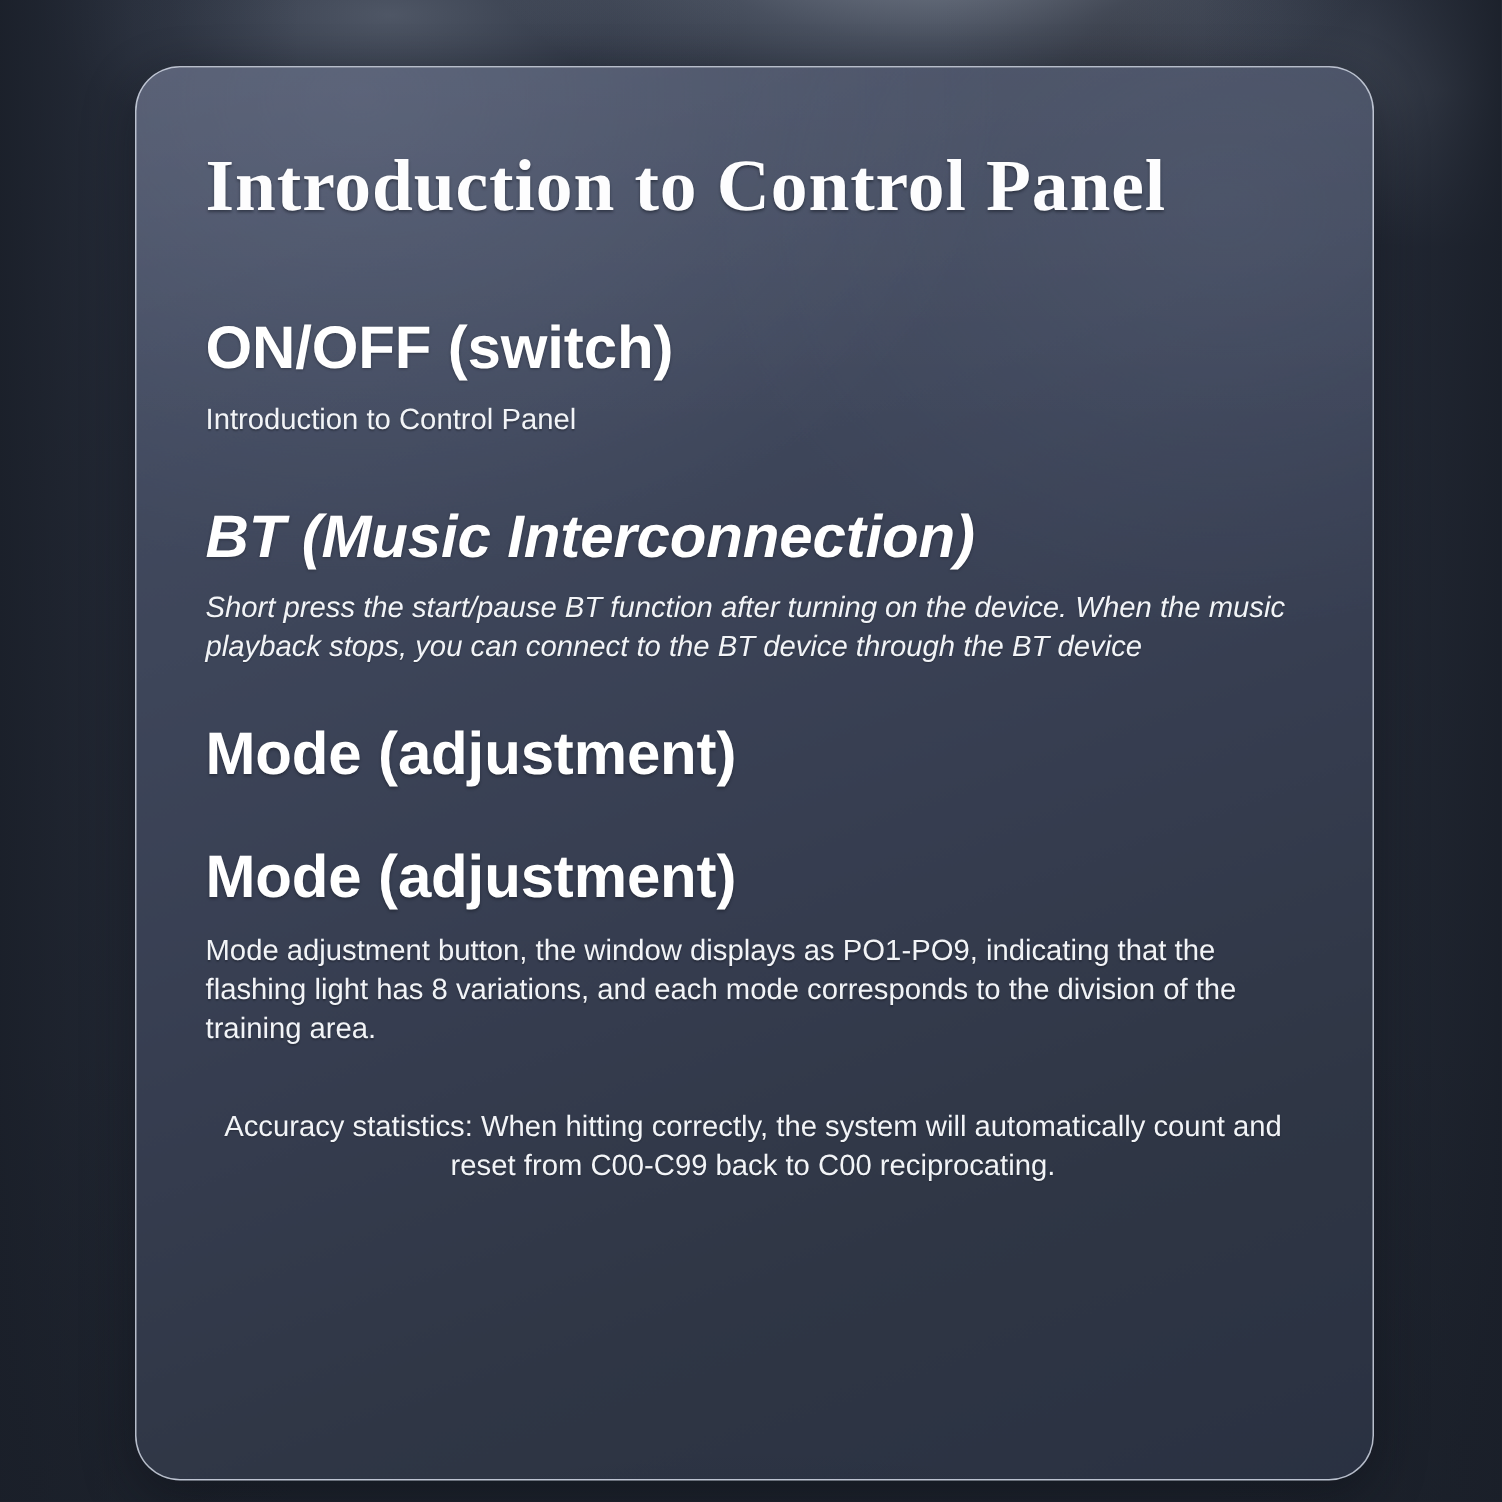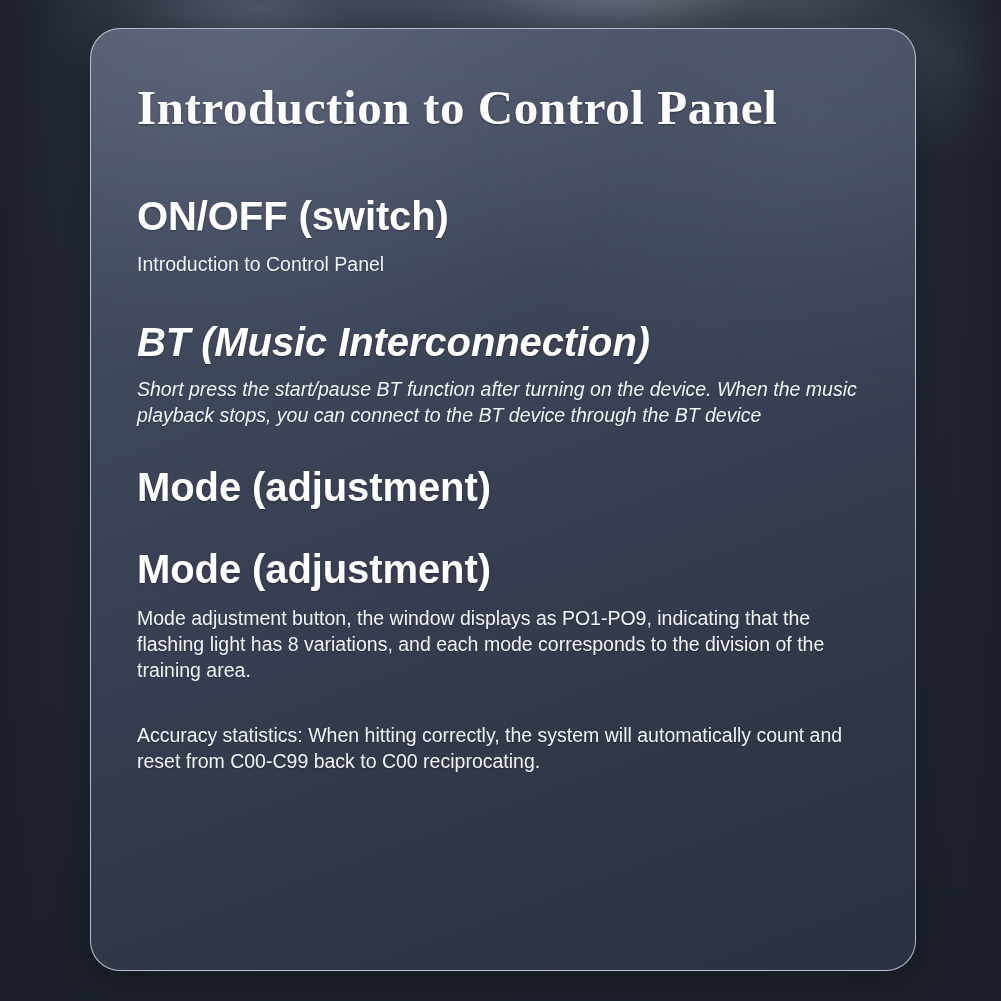--- a/index.html
+++ b/index.html
@@ -32,21 +32,21 @@
     inset: 0;
     background:
       linear-gradient(to right, rgba(26,31,41,0.92) 0%, rgba(26,31,41,0.30) 9%, rgba(26,31,41,0.0) 20%, rgba(26,31,41,0.0) 80%, rgba(26,31,41,0.30) 91%, rgba(26,31,41,0.92) 100%),
       linear-gradient(to bottom, rgba(26,31,41,0.0) 0%, rgba(26,31,41,0.0) 70%, rgba(24,29,38,0.55) 100%);
   }
 
   
   #panel {
     position: absolute;
     left: 90px;
-    top: 28px;
+    top: 44px;
     width: 826px;
     height: 943px;
     box-sizing: border-box;
     border-radius: 30px;
     border: 1.5px solid rgba(214,220,232,0.82);
     background:
       radial-gradient(ellipse 700px 520px at 18% 2%, rgba(104,114,138,0.42) 0%, rgba(104,114,138,0.0) 62%),
       radial-gradient(ellipse 520px 420px at 88% 10%, rgba(96,106,130,0.26) 0%, rgba(96,106,130,0.0) 68%),
       linear-gradient(160deg, #4a5166 0%, #434b60 14%, #3d4559 34%, #363d50 56%, #2f3645 78%, #2a3142 100%);
     box-shadow: 0 10px 34px rgba(10,13,20,0.45);
@@ -110,21 +110,21 @@
   .sec-1 { margin-top: 43px; font-style: italic; }
   .sec-1 .section-body { margin-top: 11px; }
 
   .sec-2 { margin-top: 37px; }
   .sec-2 .section-body { margin-top: 13px; }
 
   .sec-3 { margin-top: 38px; }
   .sec-3 .section-body { margin-top: 13px; }
 
   .sec-4 { margin-top: 39px; }
-  .sec-4 .section-body { margin-top: 0; }
+  .sec-4 .section-body { margin-top: 0; text-align: center; }
 </style>
 </head>
 <body>
 
 <div id="backdrop"></div>
 <div id="backdrop-vignette"></div>
 
 <div id="panel">
   <div id="panel-sheen"></div>
   <div id="panel-inner">

